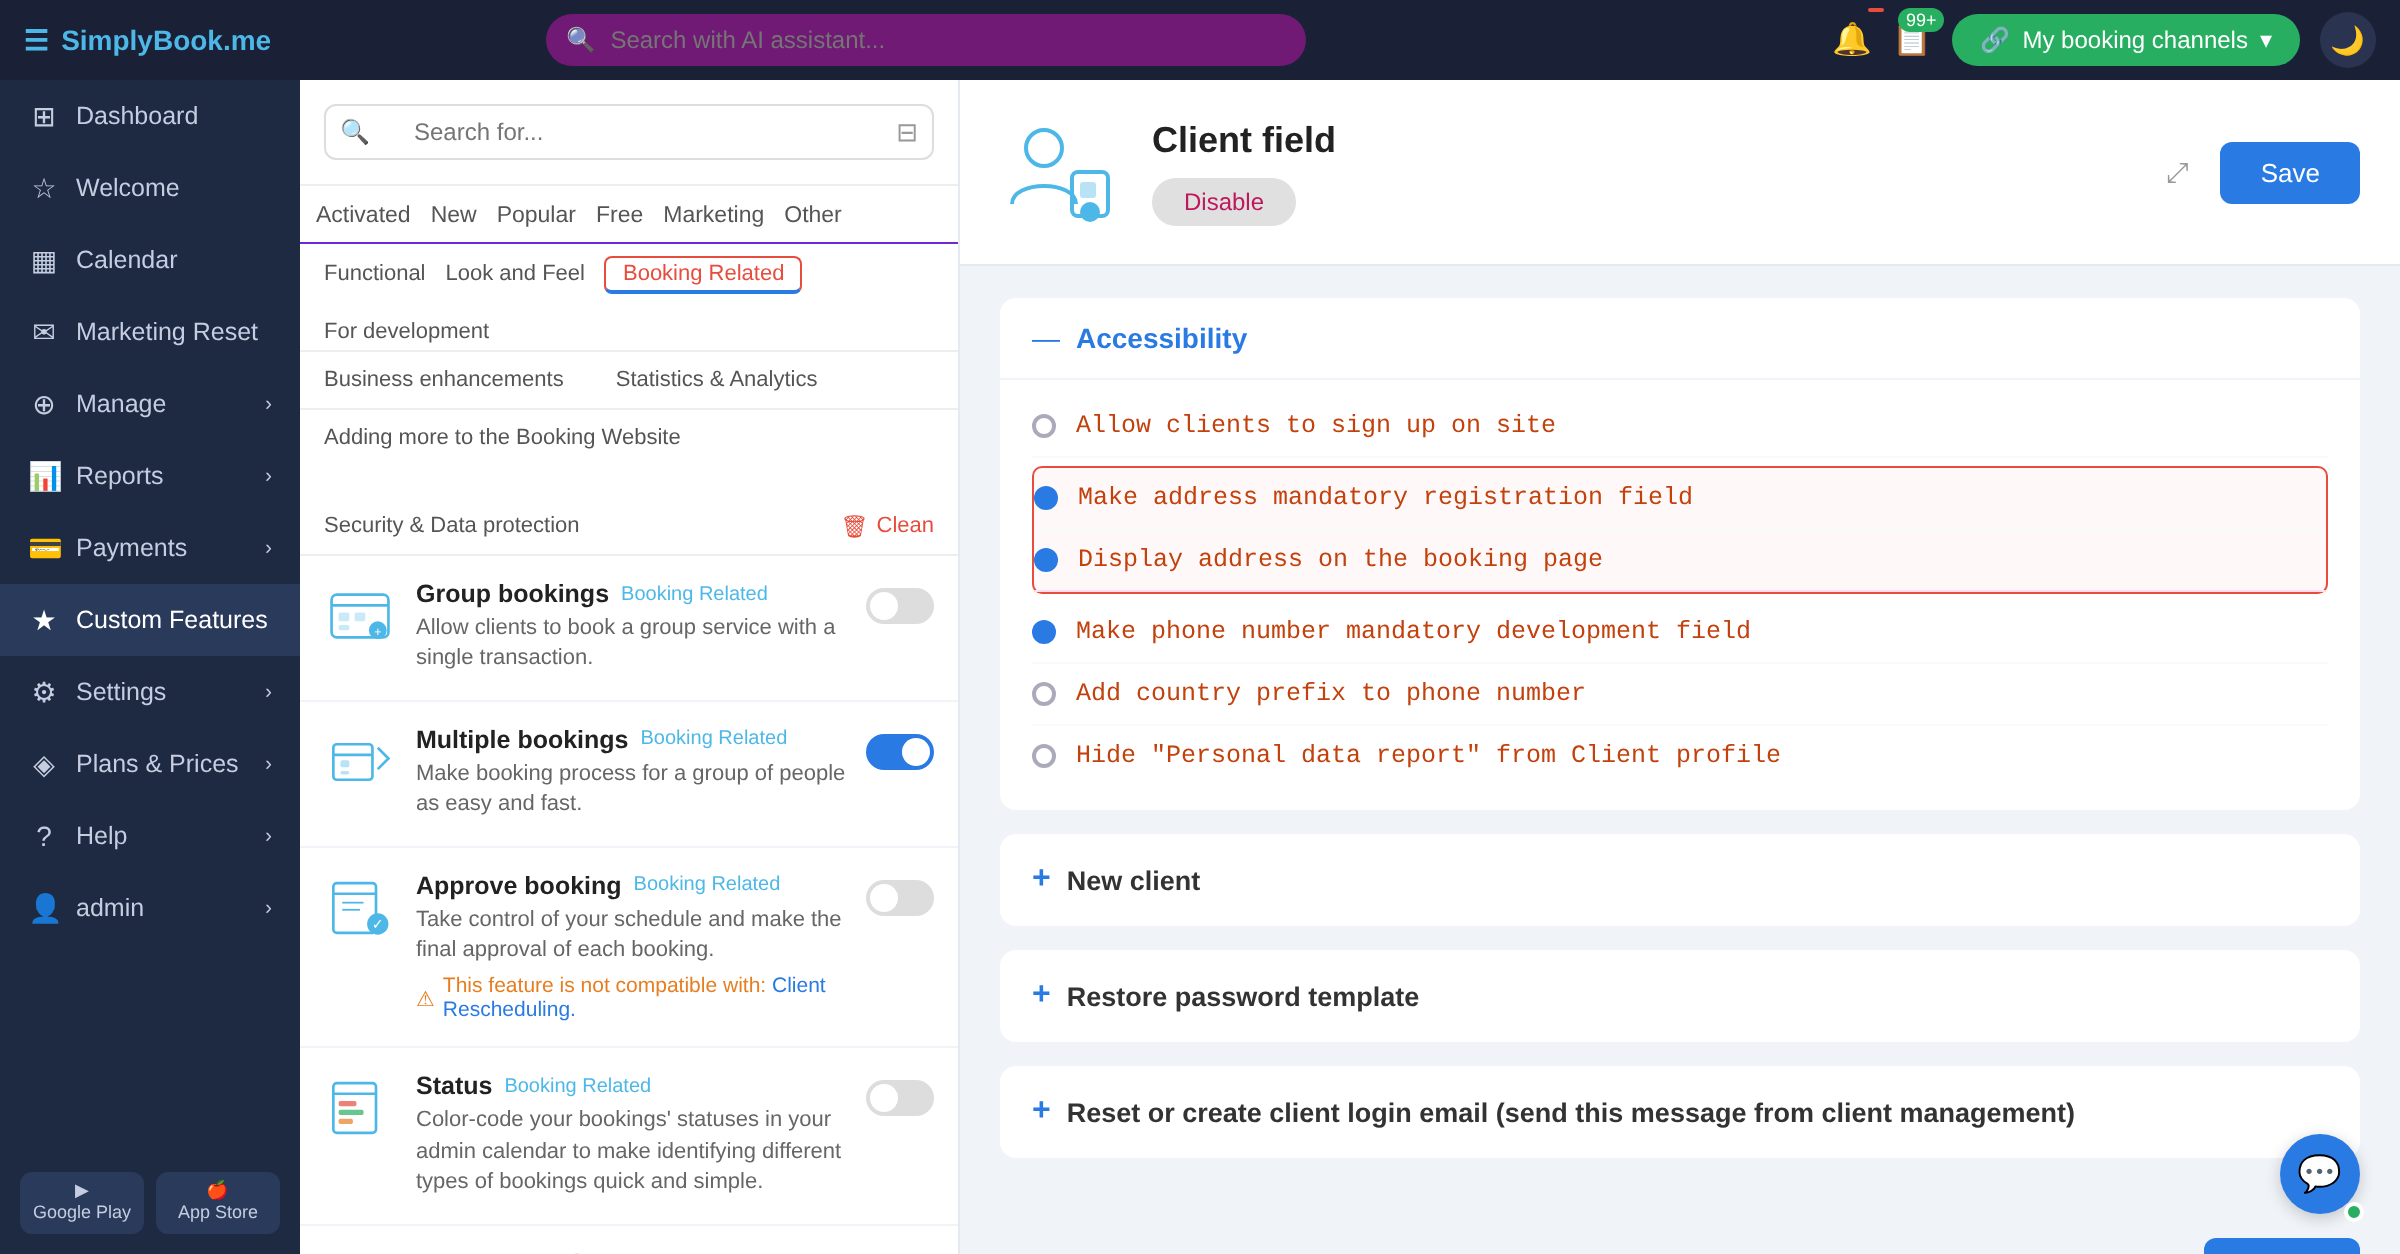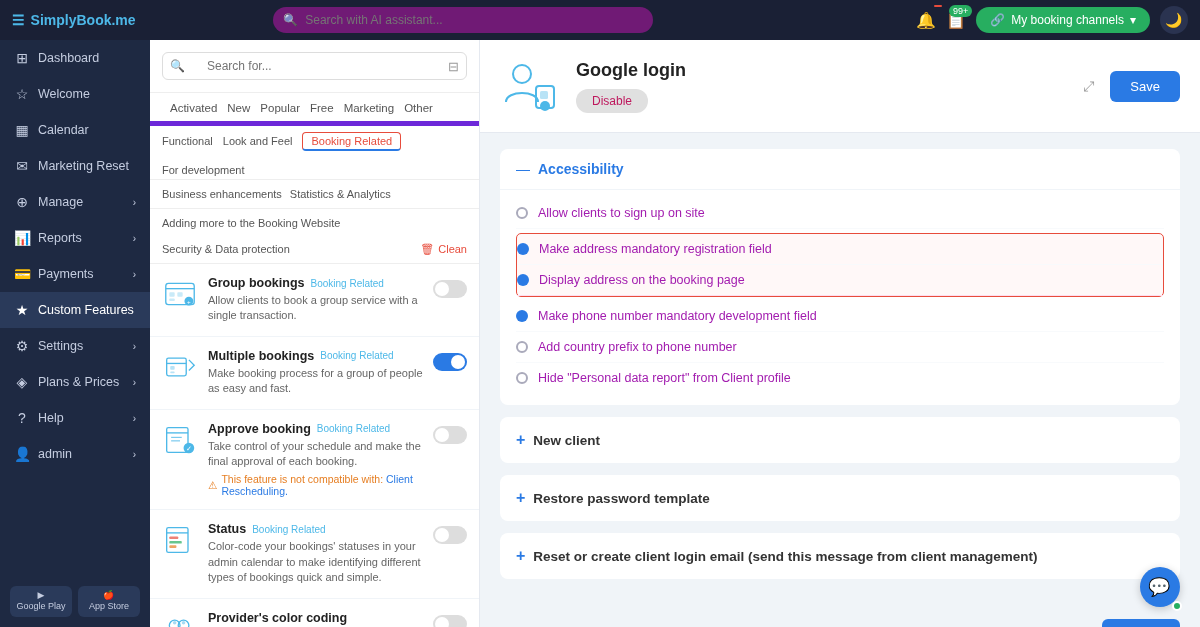--- a/index.html
+++ b/index.html
@@ -31,28 +31,28 @@
     .sidebar-bottom { margin-top: auto; padding: 10px; display: flex; gap: 6px; }
     .store-btn { background: #2a3a5a; border: none; border-radius: 6px; color: #c5cde0; font-size: 9px; padding: 4px 6px; cursor: pointer; text-align: center; flex: 1; line-height: 1.3; }
 
     
     .features-panel { width: 330px; flex-shrink: 0; background: white; border-right: 1px solid #e5e9f0; display: flex; flex-direction: column; overflow: hidden; }
     .features-search { padding: 12px; border-bottom: 1px solid #eee; }
     .features-search-wrap { position: relative; }
     .features-search-wrap input { width: 100%; border: 1px solid #ddd; border-radius: 6px; padding: 6px 10px 6px 44px; font-size: 12px; outline: none; }
     .features-search-icon { position: absolute; left: 8px; top: 50%; transform: translateY(-50%); color: #999; font-size: 12px; }
     .filter-icon { position: absolute; right: 8px; top: 50%; transform: translateY(-50%); color: #999; cursor: pointer; }
-    .features-tabs { padding: 6px 20px 0; border-bottom: 5px solid #6d28d9; }
+    .features-tabs { padding: 6px 8px 0; border-bottom: 1px solid #6d28d9; }
     .tabs-row { display: flex; gap: 10px; flex-wrap: wrap; margin-bottom: 4px; }
     .tab { font-size: 11.5px; color: #555; cursor: pointer; padding: 3px 0; }
     .tab.active { color: #2a7ae4; border-bottom: 2px solid #2a7ae4; }
     .tab-bordered { border: 1.5px solid #e74c3c; border-radius: 4px; padding: 2px 8px; color: #e74c3c !important; }
     .features-subtabs { display: flex; gap: 10px; flex-wrap: wrap; padding: 6px 12px 0; border-bottom: 1px solid #eee; }
     .features-subtabs .tab { font-size: 11px; }
-    .features-subtabs-2 { display: flex; gap: 8px; flex-wrap: wrap; padding: 5px 12px; border-bottom: 1px solid #eee; }
+    .features-subtabs-2 { display: flex; gap: 26px; flex-wrap: wrap; padding: 5px 12px; border-bottom: 1px solid #eee; }
     .features-subtabs-2 .tab { font-size: 11px; }
     .clean-btn { margin-left: auto; color: #e74c3c; font-size: 11px; cursor: pointer; display: flex; align-items: center; gap: 4px; }
 
     
     .feature-list { flex: 1; overflow-y: auto; }
     .feature-item { display: flex; gap: 10px; padding: 12px; border-bottom: 1px solid #f0f4f8; cursor: pointer; align-items: flex-start; }
     .feature-icon { width: 36px; height: 36px; flex-shrink: 0; display: flex; align-items: center; justify-content: center; }
     .feature-icon svg { width: 32px; height: 32px; }
     .feature-info { flex: 1; min-width: 0; }
     .feature-title { font-size: 12.5px; font-weight: 600; color: #222; display: flex; align-items: center; gap: 6px; flex-wrap: wrap; }
@@ -81,21 +81,21 @@
     .detail-body { padding: 16px 20px; }
     .section { background: white; border-radius: 8px; margin-bottom: 12px; overflow: hidden; }
     .section-header { padding: 12px 16px; display: flex; align-items: center; gap: 8px; cursor: pointer; border-bottom: 1px solid #f0f4f8; }
     .section-toggle { color: #2a7ae4; font-size: 14px; }
     .section-title { font-size: 14px; font-weight: 600; color: #2a7ae4; }
     .section-body { padding: 8px 16px 12px; }
     .option-row { display: flex; align-items: center; gap: 10px; padding: 8px 0; border-bottom: 1px solid #f8fafc; }
     .option-row:last-child { border-bottom: none; }
     .option-dot { width: 12px; height: 12px; border-radius: 50%; background: #2a7ae4; flex-shrink: 0; }
     .option-dot.outline { background: white; border: 2px solid #aab; }
-    .option-text { font-size: 12.5px; color: #a21caf; }
+    .option-text { font-size: 12.5px; color: #c2410c; font-family: Liberation Mono, monospace; }
     .collapsible-section { background: white; border-radius: 8px; margin-bottom: 12px; }
     .collapsible-header { padding: 14px 16px; display: flex; align-items: center; gap: 8px; cursor: pointer; }
     .collapsible-plus { color: #2a7ae4; font-size: 16px; font-weight: bold; }
     .collapsible-title { font-size: 13.5px; font-weight: 600; color: #333; }
 
     .detail-footer { padding: 12px 20px; display: flex; justify-content: flex-end; }
     .save-btn { background: #2a7ae4; color: white; border: none; border-radius: 6px; padding: 9px 24px; font-size: 13px; cursor: pointer; }
 
     .chat-fab { position: fixed; bottom: 20px; right: 20px; background: #2a7ae4; border-radius: 50%; width: 40px; height: 40px; display: flex; align-items: center; justify-content: center; cursor: pointer; color: white; font-size: 18px; box-shadow: 0 2px 8px rgba(0,0,0,0.2); }
     .chat-dot { position: absolute; bottom: 16px; right: 18px; width: 10px; height: 10px; background: #27ae60; border-radius: 50%; border: 2px solid white; }
@@ -381,21 +381,21 @@
       <div class="detail-icon">
         <svg viewBox="0 0 60 60" fill="none" xmlns="http://www.w3.org/2000/svg">
           <circle cx="22" cy="18" r="9" stroke="#4db8e8" stroke-width="2" fill="none"></circle>
           <path d="M6 46 C6 34 38 34 38 46" stroke="#4db8e8" stroke-width="2" fill="none"></path>
           <rect x="36" y="30" width="18" height="22" rx="3" stroke="#4db8e8" stroke-width="2" fill="none"></rect>
           <rect x="40" y="35" width="8" height="8" rx="1.5" fill="#4db8e8" opacity="0.4"></rect>
           <circle cx="45" cy="50" r="5" fill="#4db8e8"></circle>
         </svg>
       </div>
       <div class="detail-header-info">
-        <div class="detail-title">Google login</div>
+        <div class="detail-title">Client field</div>
         <div class="detail-actions">
           <button class="disable-btn">Disable</button>
         </div>
       </div>
       <span class="expand-icon">⤢</span>
       <button class="detail-save-top">Save</button>
     </div>
 
     <div class="detail-body">
 

